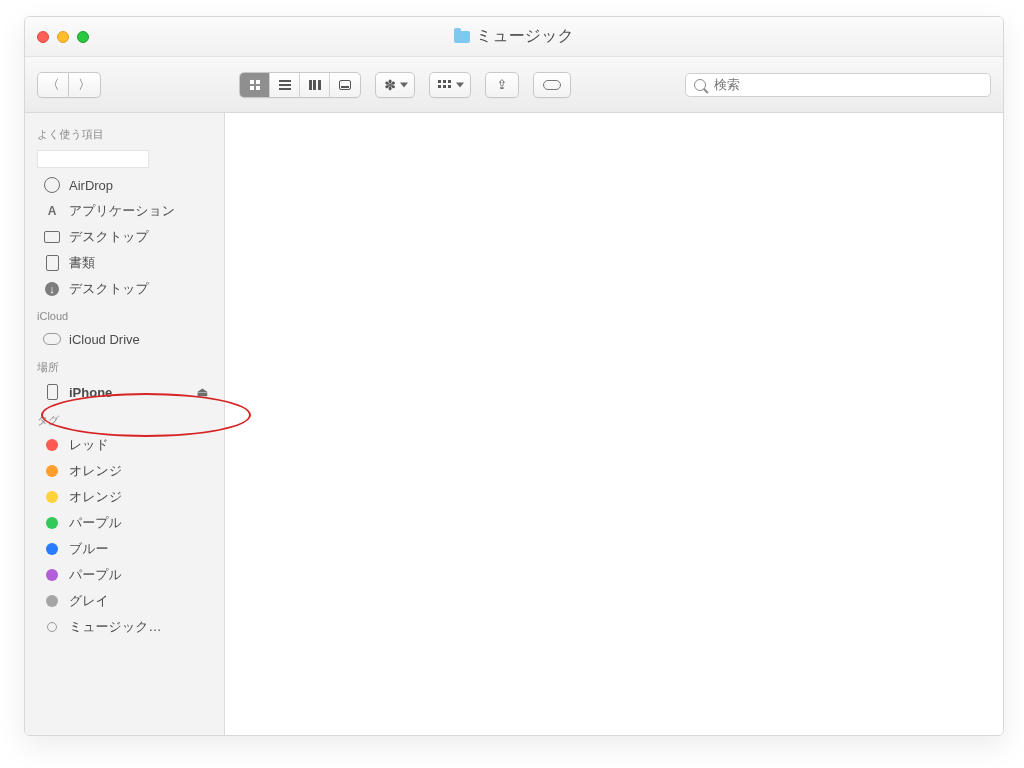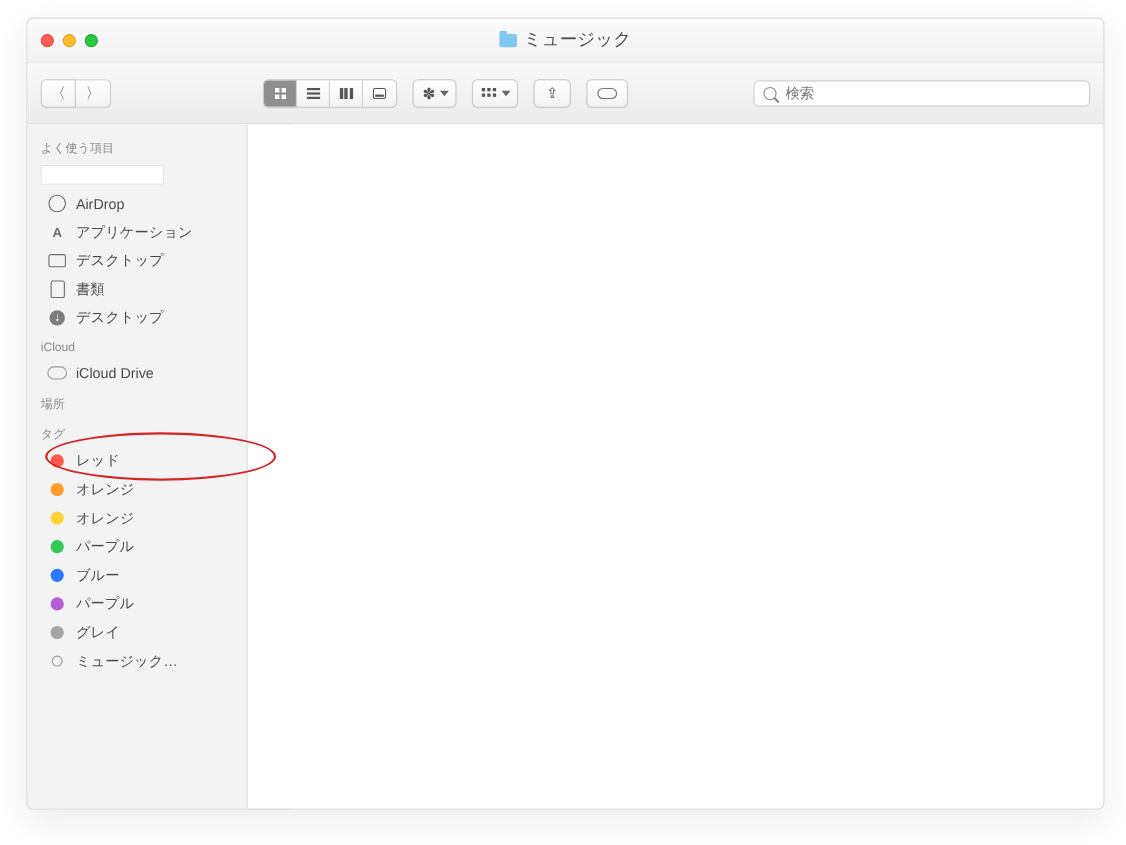--- a/index.html
+++ b/index.html
@@ -281,20 +281,25 @@
         <span>デスクトップ</span>
       </div>
 
       <div class="section-h">iCloud</div>
       <div class="sb-item">
         <span class="ico i-cloud"></span>
         <span>iCloud Drive</span>
       </div>
 
       <div class="section-h">場所</div>
+      <div class="sb-item bold">
+        <span class="ico i-phone"></span>
+        <span>iPhone</span>
+        <span class="eject">⏏</span>
+      </div>
 
       <div class="section-h">タグ</div>
       <div class="sb-item">
         <span class="ico">
             <span class="tag-dot red"></span>
           </span>
         <span>レッド</span>
       </div>
       <div class="sb-item">
         <span class="ico">

